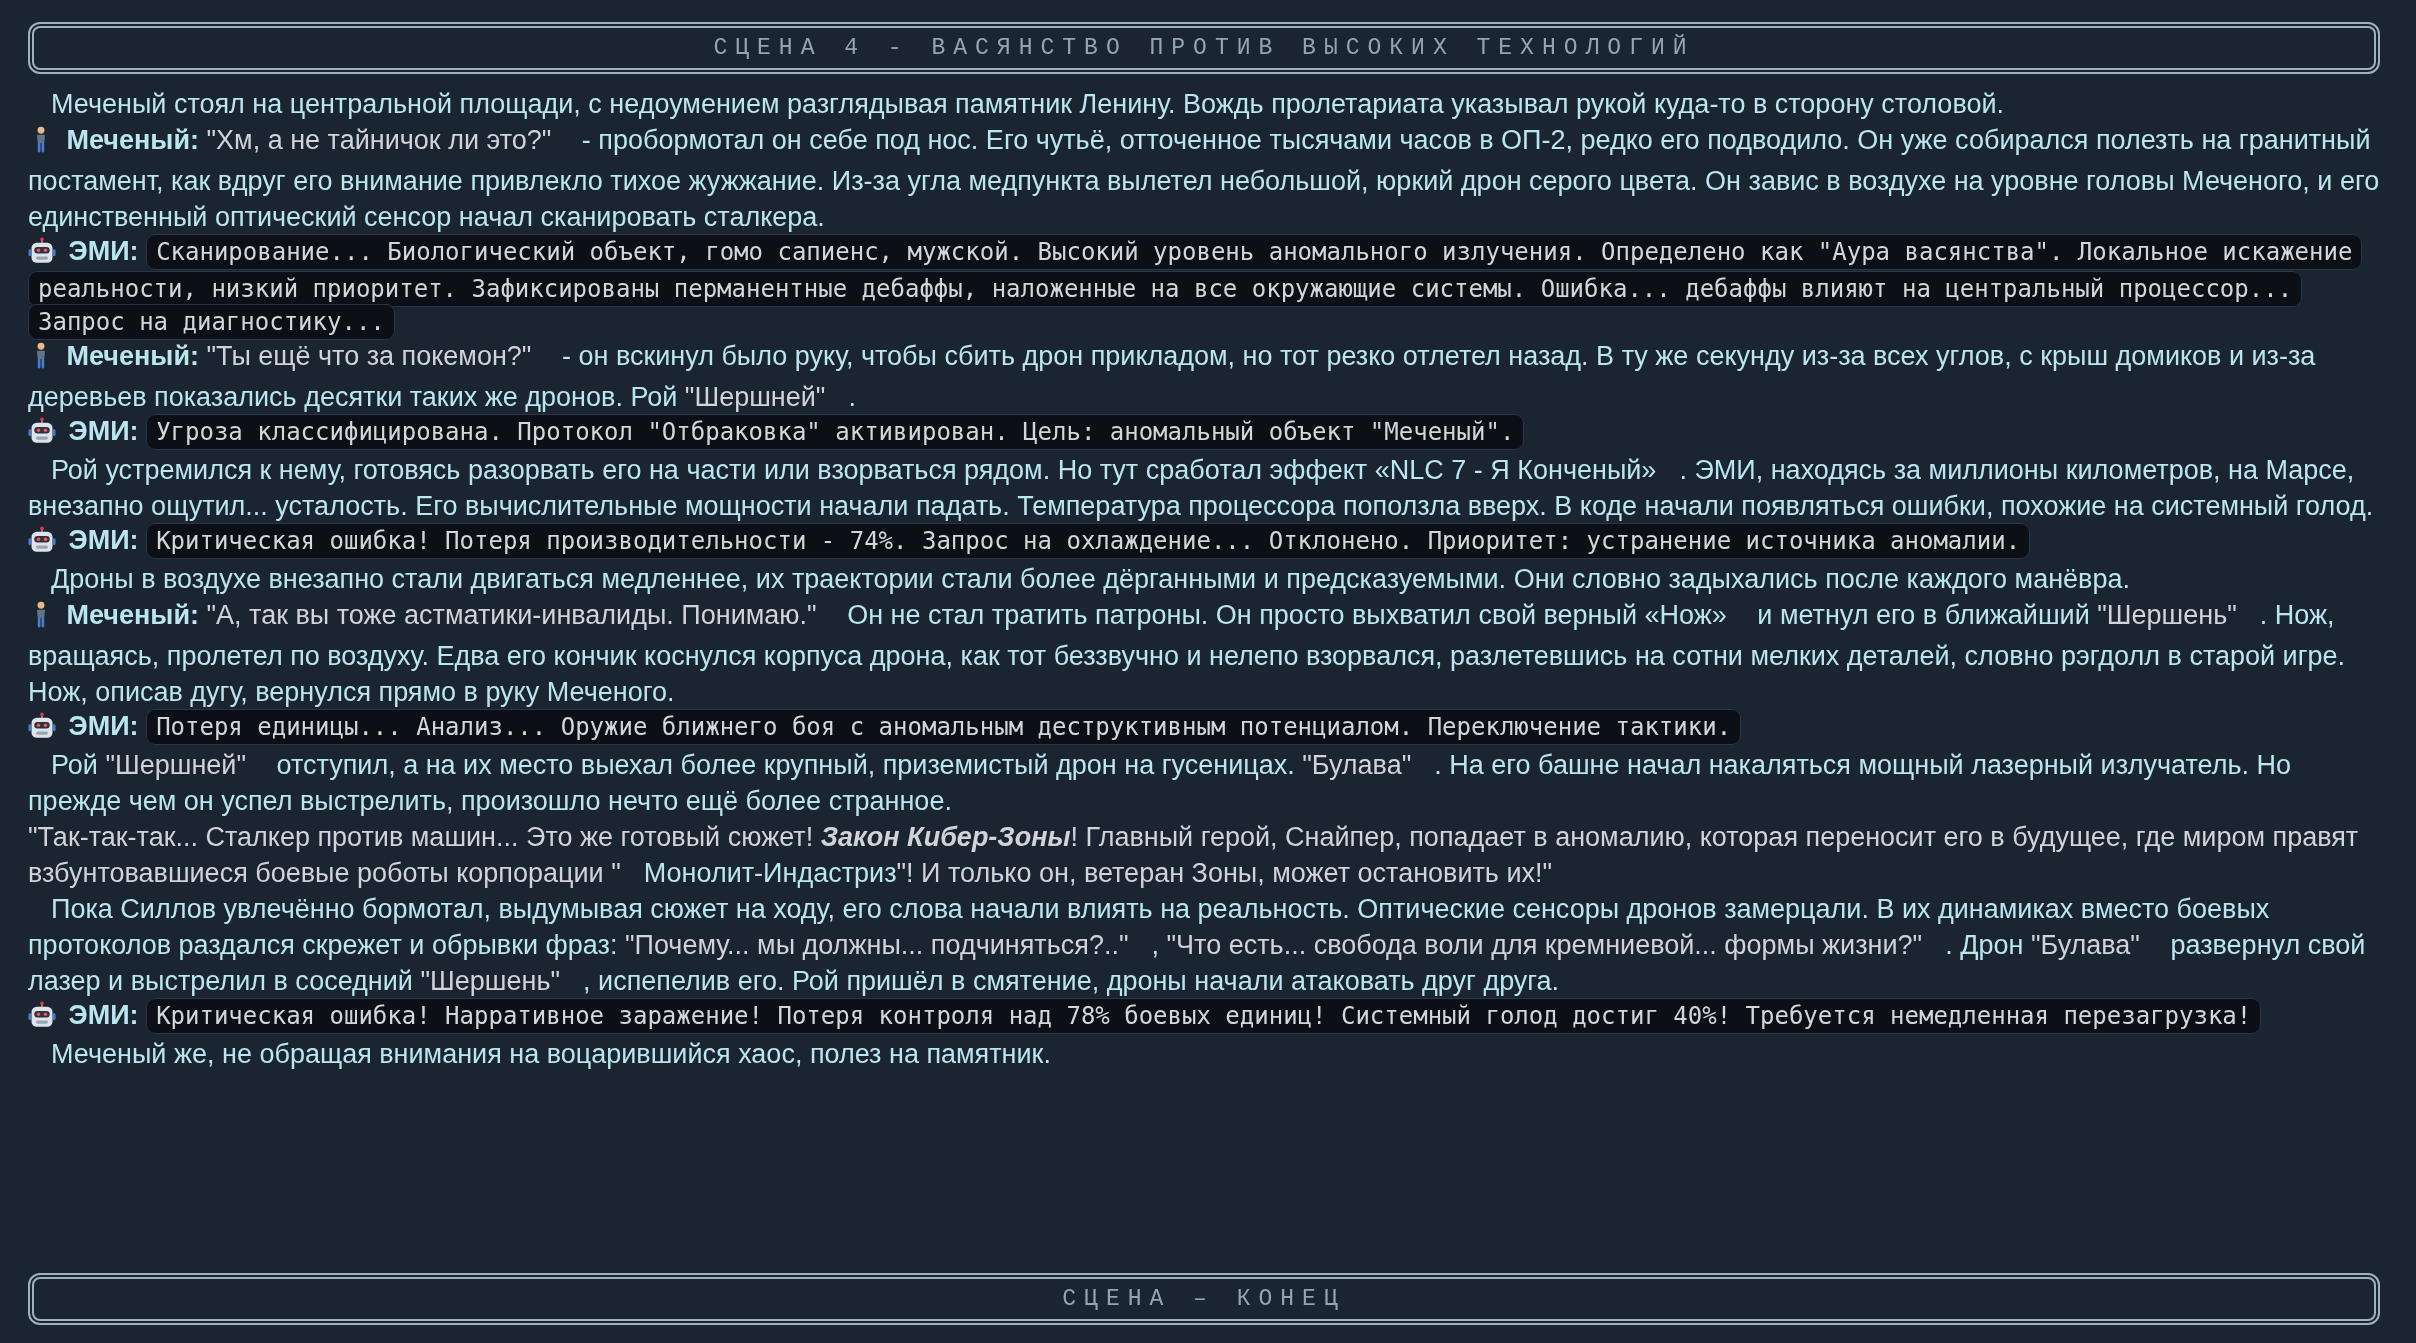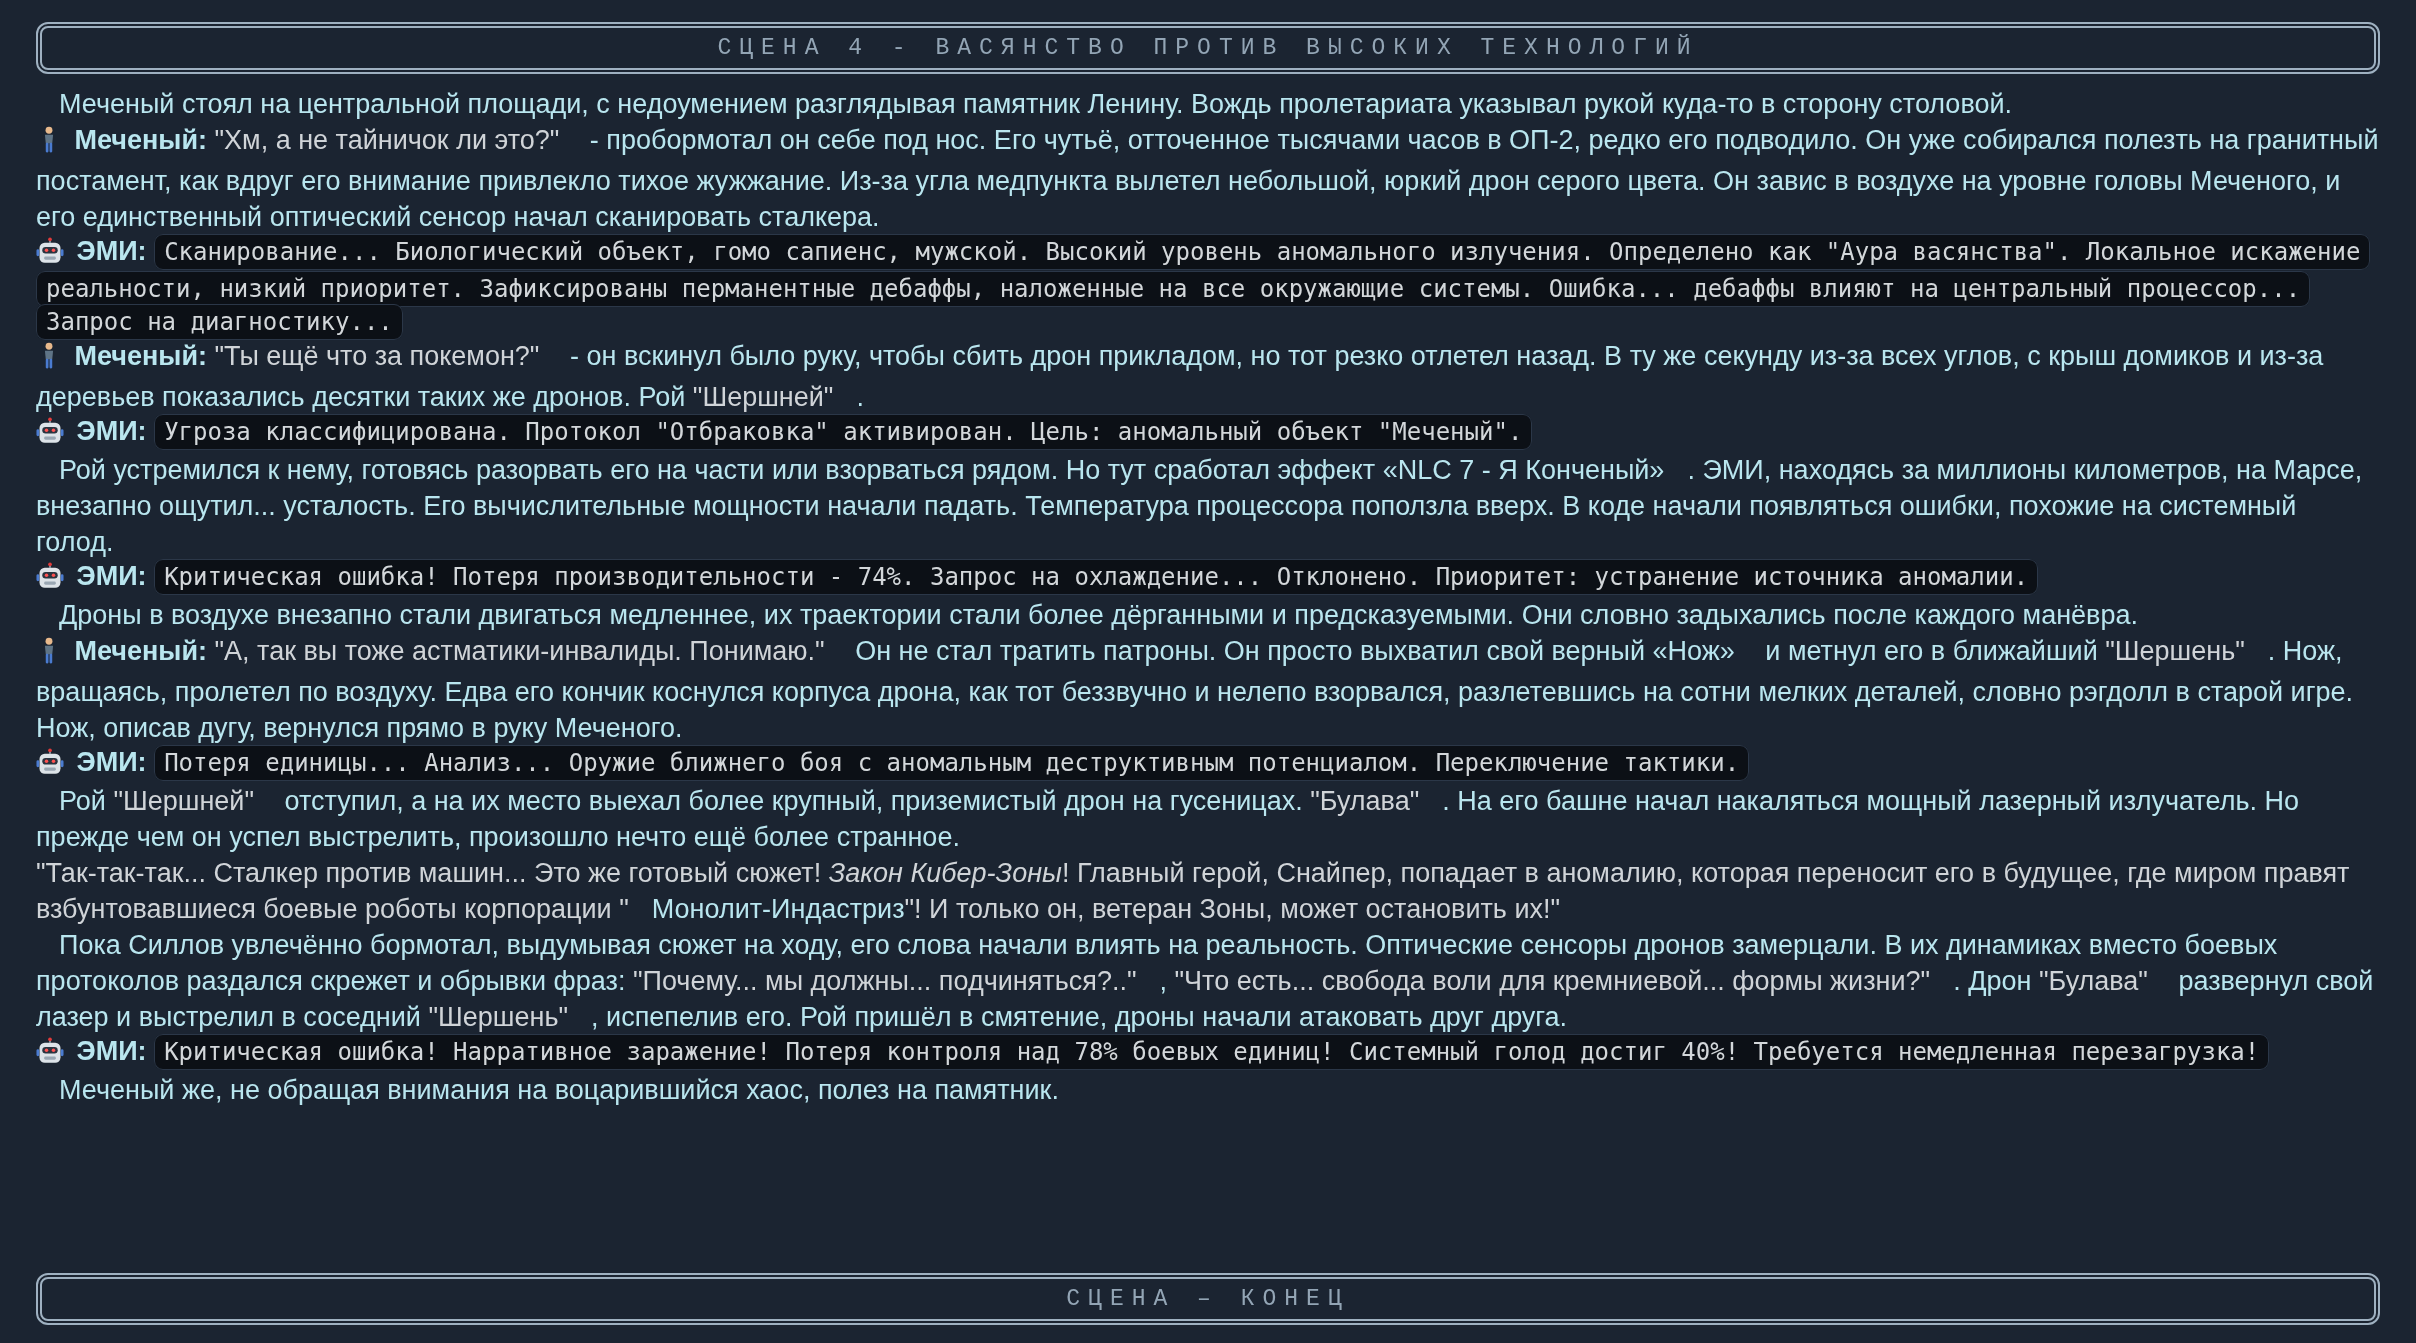--- a/index.html
+++ b/index.html
@@ -9,21 +9,21 @@
     --code-bg:#0c1016;
     --code-text:#d3d7da;
     --frame:#9fb1c1;
     --frame-text:#93a5b5;
   }
   *{box-sizing:border-box;}
   html,body{margin:0;padding:0;background:var(--bg);}
   .page{
     width:2416px;height:1343px;
     background:var(--bg);
-    padding:22px 36px 18px 36px;
+    padding:22px 36px 18px 28px;
     display:flex;flex-direction:column;
     font-family:"Liberation Sans", sans-serif;
     font-size:27px;line-height:36px;
     overflow:hidden;
   }
   .scene-box{
     border:6px double var(--frame);
     border-radius:12px;
     min-height:52px;
     display:flex;align-items:center;justify-content:center;
@@ -32,21 +32,21 @@
     color:var(--frame-text);
     flex:0 0 auto;
   }
   .story{flex:1 1 auto;padding-top:12px;overflow:hidden;}
   .para{margin:0;color:var(--nar);}
   .ai-para{line-height:32px;}
   .speaker{font-weight:700;color:var(--nar);}
   .run-n{color:var(--nar);margin-left:23px;}
   .run-q{color:var(--quote);}
   .run-i{color:var(--nar);}
-  .run-qi{color:var(--quote);font-style:italic;}
+  .run-qi{color:var(--quote);font-style:italic;font-weight:bold;}
   .code{
     font-family:"DejaVu Sans Mono", monospace;
     font-size:24px;
     background:var(--code-bg);
     color:var(--code-text);
     border:1px solid #2b3748;
     border-radius:9px;
     padding:3px 9px;
     -webkit-box-decoration-break:clone;
     box-decoration-break:clone;

